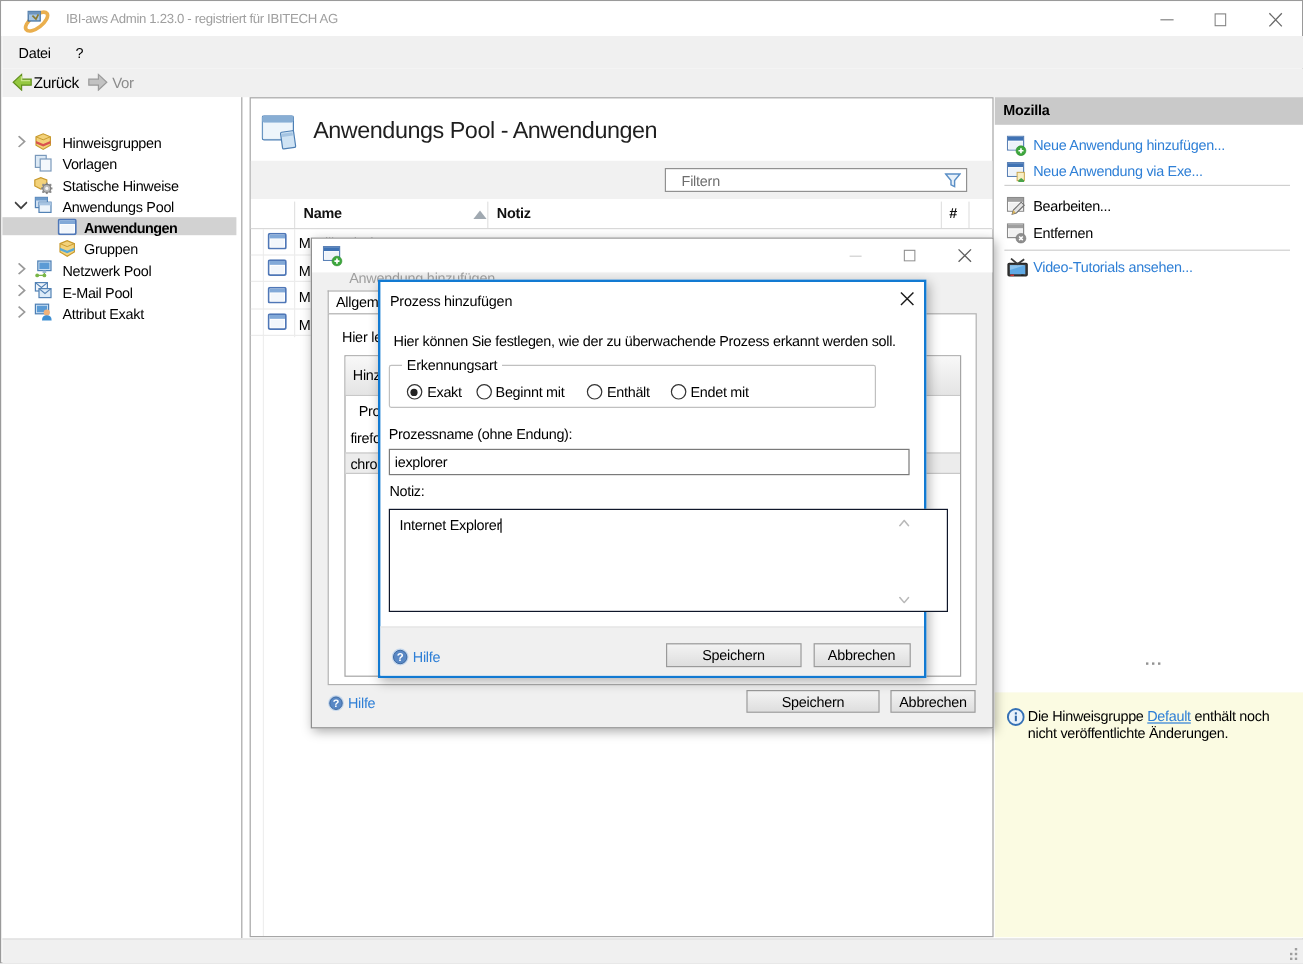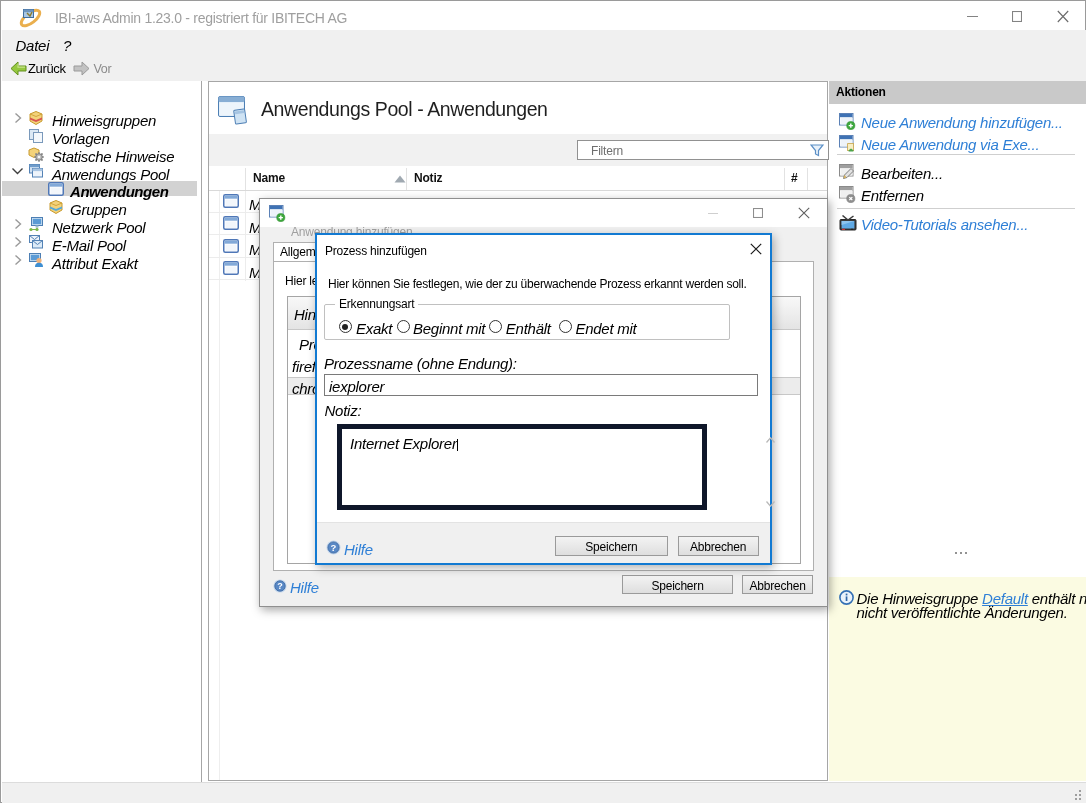--- a/index.html
+++ b/index.html
@@ -1,40 +1,40 @@
 <!DOCTYPE html>
 <html><head>
 <meta charset="utf-8">
 <style>
   html,body{margin:0;padding:0;}
   body{width:1086px;height:803px;position:relative;overflow:hidden;
        font-family:"Liberation Sans", sans-serif;background:#fff;}
   .win{position:absolute;left:0;top:0;width:1086px;height:803px;
        border:1px solid #9a9a9a;box-sizing:border-box;}
   .abs{position:absolute;}
-  .t12{font-size:15px;letter-spacing:-0.25px;color:#000;white-space:nowrap;font-style:italic;}
+  .t12{font-size:12px;letter-spacing:-0.25px;color:#000;white-space:nowrap;}
   .lnk{color:#2e7fd6;}
   .hdr{background:#c9c9c9;font-weight:bold;font-size:12px;letter-spacing:-0.2px;
        color:#000;line-height:23px;padding-left:5px;}
   svg{display:block;}
 </style>
 </head>
 <body>
 <div class="win">
 
 <div class="abs" style="left:0;top:0;width:1084px;height:29px;background:#fff;">
   <div class="abs" style="left:18px;top:4px;">
     <svg width="24" height="24" viewBox="0 0 24 24">
       <ellipse cx="11.5" cy="13" rx="11" ry="5" fill="none" stroke="#eaaf4e" stroke-width="3" transform="rotate(-38 11.5 13)"></ellipse>
       <rect x="4.5" y="4.5" width="10" height="8" fill="#a9c7e4" stroke="#3f6d9e" stroke-width="1"></rect>
       <rect x="4.5" y="4.5" width="10" height="2.6" fill="#6d94bd"></rect>
       <path d="M8 8 l3 3 l2 -4" stroke="#8a7a30" stroke-width="1.4" fill="none"></path>
     </svg>
   </div>
-  <div class="abs" style="left:54px;top:9px;font-size:14px;letter-spacing:-0.28px;color:#9f9f9f;">IBI-aws Admin 1.23.0 - registriert für IBITECH AG</div>
+  <div class="abs" style="left:54px;top:9px;font-size:11px;letter-spacing:-0.28px;color:#9f9f9f;">IBI-aws Admin 1.23.0 - registriert für IBITECH AG</div>
 
   <div class="abs" style="left:966px;top:14.5px;width:10.5px;height:1.4px;background:#838383;"></div>
   <svg class="abs" style="left:1011px;top:10px;" width="10" height="11" viewBox="0 0 10 11">
     <rect x="0.5" y="0.5" width="9" height="10" fill="none" stroke="#838383" stroke-width="1.1"></rect>
   </svg>
   <svg class="abs" style="left:1056px;top:9px;" width="12" height="13" viewBox="0 0 12 13">
     <path d="M0.8 1 L11.2 12 M11.2 1 L0.8 12" stroke="#6b6b6b" stroke-width="1.1"></path>
   </svg>
 </div>
 
@@ -153,21 +153,21 @@
   <svg class="abs" style="left:9px;top:14px;" width="34" height="31" viewBox="0 0 34 31">
     <rect x="0.5" y="0.5" width="26" height="20" rx="1.5" fill="#dcebf8" stroke="#4d7fb4" stroke-width="1"></rect>
     <rect x="0.5" y="0.5" width="26" height="5.5" rx="1.5" fill="#88aed4"></rect>
     <rect x="1.5" y="6.5" width="24" height="13" fill="#eef5fb"></rect>
     <rect x="16.5" y="13.5" width="11" height="14" rx="1" fill="#cfe3f4" stroke="#4d7fb4" stroke-width="1" transform="rotate(-8 22 20)"></rect>
     <rect x="17.5" y="14.8" width="9" height="2.8" fill="#a5c4e2" transform="rotate(-8 22 20)"></rect>
   </svg>
   <div class="abs" style="left:52px;top:15.5px;font-size:19.5px;letter-spacing:-0.4px;color:#1f1f1f;">Anwendungs Pool - Anwendungen</div>
 
   <div class="abs" style="left:0;top:52px;width:618px;height:32px;background:#f1f1f1;"></div>
-  <div class="abs" style="left:345px;top:58px;width:252px;height:20px;background:#fff;border:1px solid #919191;box-sizing:border-box;margin-left:23px;">
+  <div class="abs" style="left:345px;top:58px;width:252px;height:20px;background:#fff;border:1px solid #919191;box-sizing:border-box;">
     <div class="abs" style="left:13px;top:2.5px;font-size:12px;letter-spacing:-0.2px;color:#6e6e6e;">Filtern</div>
     <svg class="abs" style="left:232px;top:3px;" width="14" height="13" viewBox="0 0 14 13">
       <path d="M1 1 L13 1 L8.5 6.5 L8.5 11.5 L5.5 10 L5.5 6.5 Z" fill="#e8f1fa" stroke="#5b8fc6" stroke-width="1.2"></path>
     </svg>
   </div>
 
   <div class="abs" style="left:0;top:84px;width:618px;height:25px;background:#fff;border-bottom:1px solid #d9d9d9;box-sizing:border-box;">
     <div class="abs" style="left:44px;top:5px;font-size:12px;letter-spacing:-0.2px;font-weight:bold;color:#111;">Name</div>
     <div class="abs" style="left:205px;top:5px;font-size:12px;letter-spacing:-0.2px;font-weight:bold;color:#111;">Notiz</div>
     <div class="abs" style="left:582px;top:5px;font-size:12px;font-weight:bold;color:#111;">#</div>
@@ -206,21 +206,21 @@
         <rect x="1.5" y="1.5" width="13" height="3.2" fill="#82a9d8"></rect>
         <rect x="2.5" y="5.5" width="11" height="6.5" fill="#f2f6fb"></rect>
       </svg>
   <div class="abs t12" style="left:40px;top:114px;">Mozilla Firefox</div>
   <div class="abs t12" style="left:40px;top:136.5px;">Mozilla Firefox 2</div>
   <div class="abs t12" style="left:40px;top:159px;">Mozilla Firefox 3</div>
   <div class="abs t12" style="left:40px;top:181.5px;">Mozilla Firefox 4</div>
 </div>
 
 <div class="abs" id="rightpanel" style="left:828px;top:80px;width:257px;height:701px;background:#fff;">
-  <div class="hdr" style="height:23px;padding-left:7px;">Aktionen</div>
+  <div class="hdr" style="height:23px;padding-left:7px;">Mozilla</div>
 
   <svg class="abs" style="left:10px;top:32px;" width="17" height="17" viewBox="0 0 17 17">
     <rect x="0.5" y="0.5" width="13.5" height="11.5" fill="#fdfefe" stroke="#5b81b6"></rect>
     <rect x="1" y="1" width="12.5" height="3.2" fill="#3f72b4"></rect>
     <path d="M1.5 5 L13.5 5 L13.5 11.5 L1.5 11.5 Z" fill="#eef3f9"></path>
     <circle cx="11.8" cy="12.6" r="4.1" fill="#3da73d" stroke="#2c8c2c" stroke-width="0.5"></circle>
     <path d="M11.8 10.5 L11.8 14.7 M9.7 12.6 L13.9 12.6" stroke="#fff" stroke-width="1.4"></path>
   </svg>
   <div class="abs t12 lnk" style="left:32px;top:33px;">Neue Anwendung hinzufügen...</div>
 
@@ -364,21 +364,21 @@
   <div class="abs t12" style="left:188.8px;top:85px;">Enthält</div>
   <div class="abs" style="left:241.5px;top:85px;width:13px;height:13px;border-radius:50%;background:#fff;border:1px solid #333;box-sizing:border-box;"></div>
   <div class="abs t12" style="left:258.4px;top:85px;">Endet mit</div>
 
   <div class="abs t12" style="left:7px;top:119.5px;">Prozessname (ohne Endung):</div>
   <div class="abs" style="left:7px;top:138.5px;width:434px;height:22px;background:#fff;border:1px solid #7a7a7a;box-sizing:border-box;">
     <div class="abs t12" style="left:4px;top:3px;">iexplorer</div>
   </div>
 
   <div class="abs t12" style="left:7.5px;top:167px;">Notiz:</div>
-  <div class="abs" style="left:20px;top:188.5px;width:370px;height:86px;background:#fff;border:5px solid #0f172a;box-sizing:border-box;">
+  <div class="abs" style="left:7px;top:188.5px;width:466px;height:86px;background:#fff;border:1px solid #0f172a;box-sizing:border-box;">
     <div class="abs t12" style="left:8px;top:6px;">Internet Explorer<span style="display:inline-block;width:1px;height:12px;background:#000;vertical-align:-2px;"></span></div>
     <svg class="abs" style="left:424px;top:8px;" width="9" height="6" viewBox="0 0 9 6">
           <path d="M0.5 5.5 L4.5 0.8 L8.5 5.5" fill="none" stroke="#b9b9b9" stroke-width="1.3"></path>
         </svg>
     <svg class="abs" style="left:424px;top:72px;" width="9" height="6" viewBox="0 0 9 6">
           <path d="M0.5 0.5 L4.5 5.2 L8.5 0.5" fill="none" stroke="#b9b9b9" stroke-width="1.3"></path>
         </svg>
   </div>
 
   <div class="abs" style="left:0;top:286.5px;width:453px;height:41.5px;background:#f0f0f0;border-top:1px solid #e3e3e3;box-sizing:border-box;"></div>

